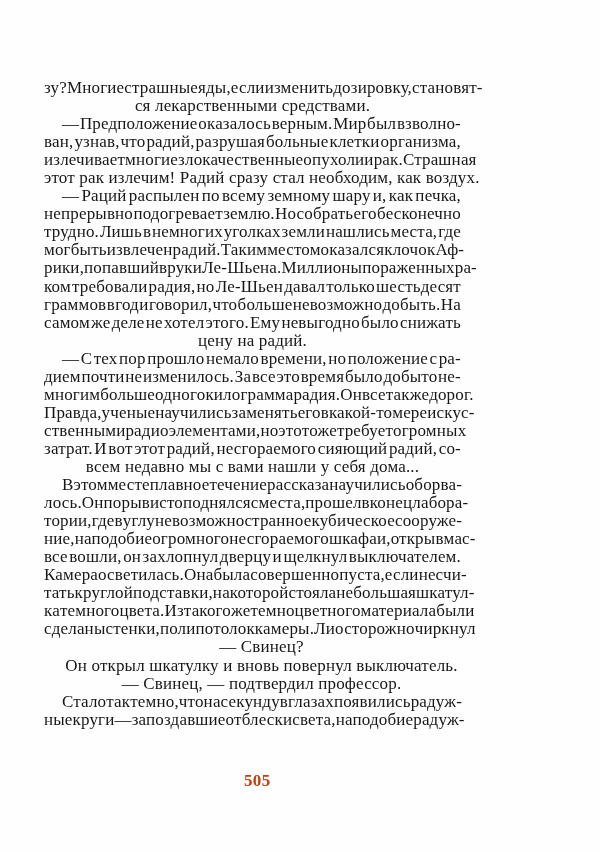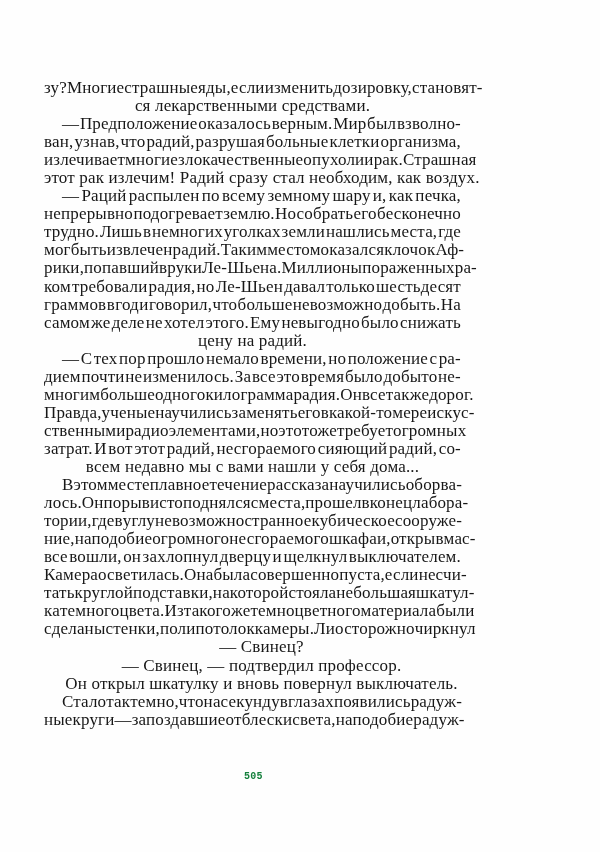--- a/index.html
+++ b/index.html
@@ -69,24 +69,24 @@
   
   .line.flush {
     display: block;
     text-align: center;
   }
 
   #page-number {
     position: absolute;
     left: 244px;
     top: 771px;
-    font-size: 10px;
+    font-size: 17px;
     font-weight: bold;
-    font-family: Liberation Mono, monospace;
-    color: #15803d;
+    font-family: Liberation Serif, serif;
+    color: #c2410c;
     letter-spacing: 0.02em;
   }
 </style>
 </head>
 <body>
 
 <div id="page">
 
   <div id="text-column">
       <p class="para">
@@ -389,24 +389,24 @@
           <span class="w">камеры.</span>
           <span class="w">Ли</span>
           <span class="w">осторожно</span>
           <span class="w">чиркнул</span>
         </span>
       </p>
       <p class="para">
         <span class="line flush indent">— Свинец?</span>
       </p>
       <p class="para">
+        <span class="line flush indent">Он открыл шкатулку и вновь повернул выключатель.</span>
+      </p>
+      <p class="para">
         <span class="line flush indent">— Свинец, — подтвердил профессор.</span>
-      </p>
-      <p class="para">
-        <span class="line flush indent">Он открыл шкатулку и вновь повернул выключатель.</span>
       </p>
       <p class="para">
         <span class="line justify indent">
           <span class="w">Стало</span>
           <span class="w">так</span>
           <span class="w">темно,</span>
           <span class="w">что</span>
           <span class="w">на</span>
           <span class="w">секунду</span>
           <span class="w">в</span>

